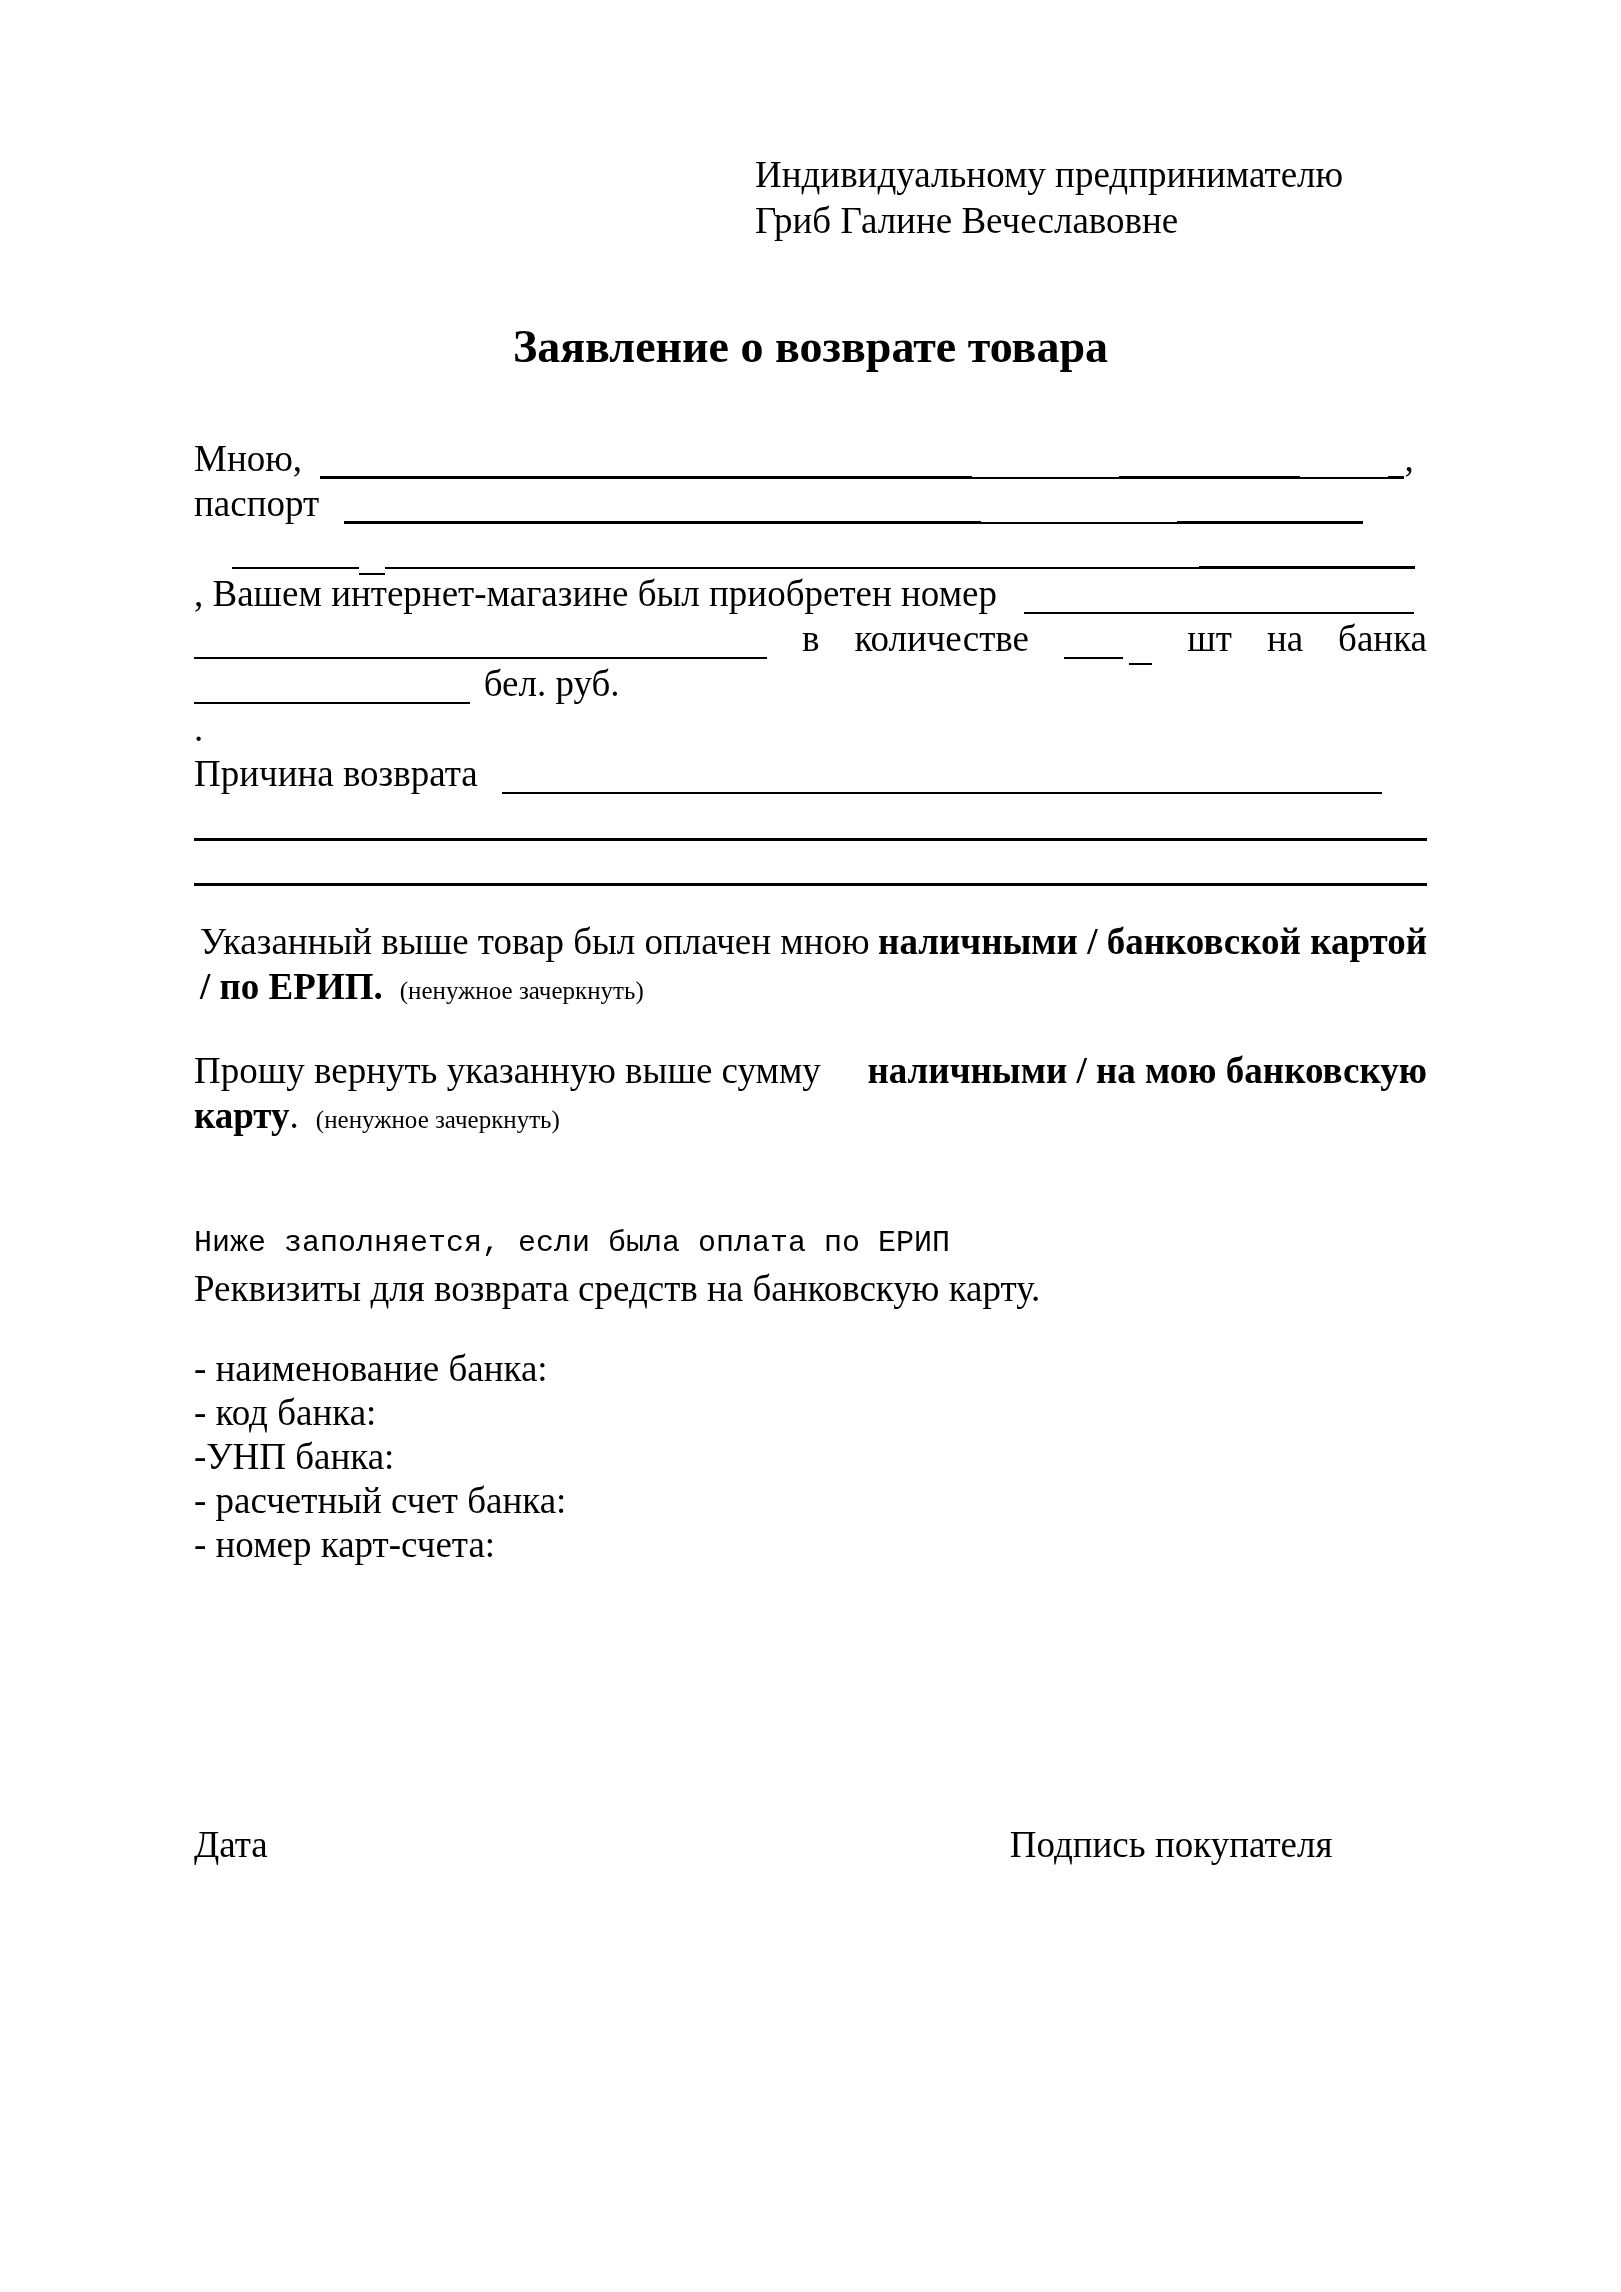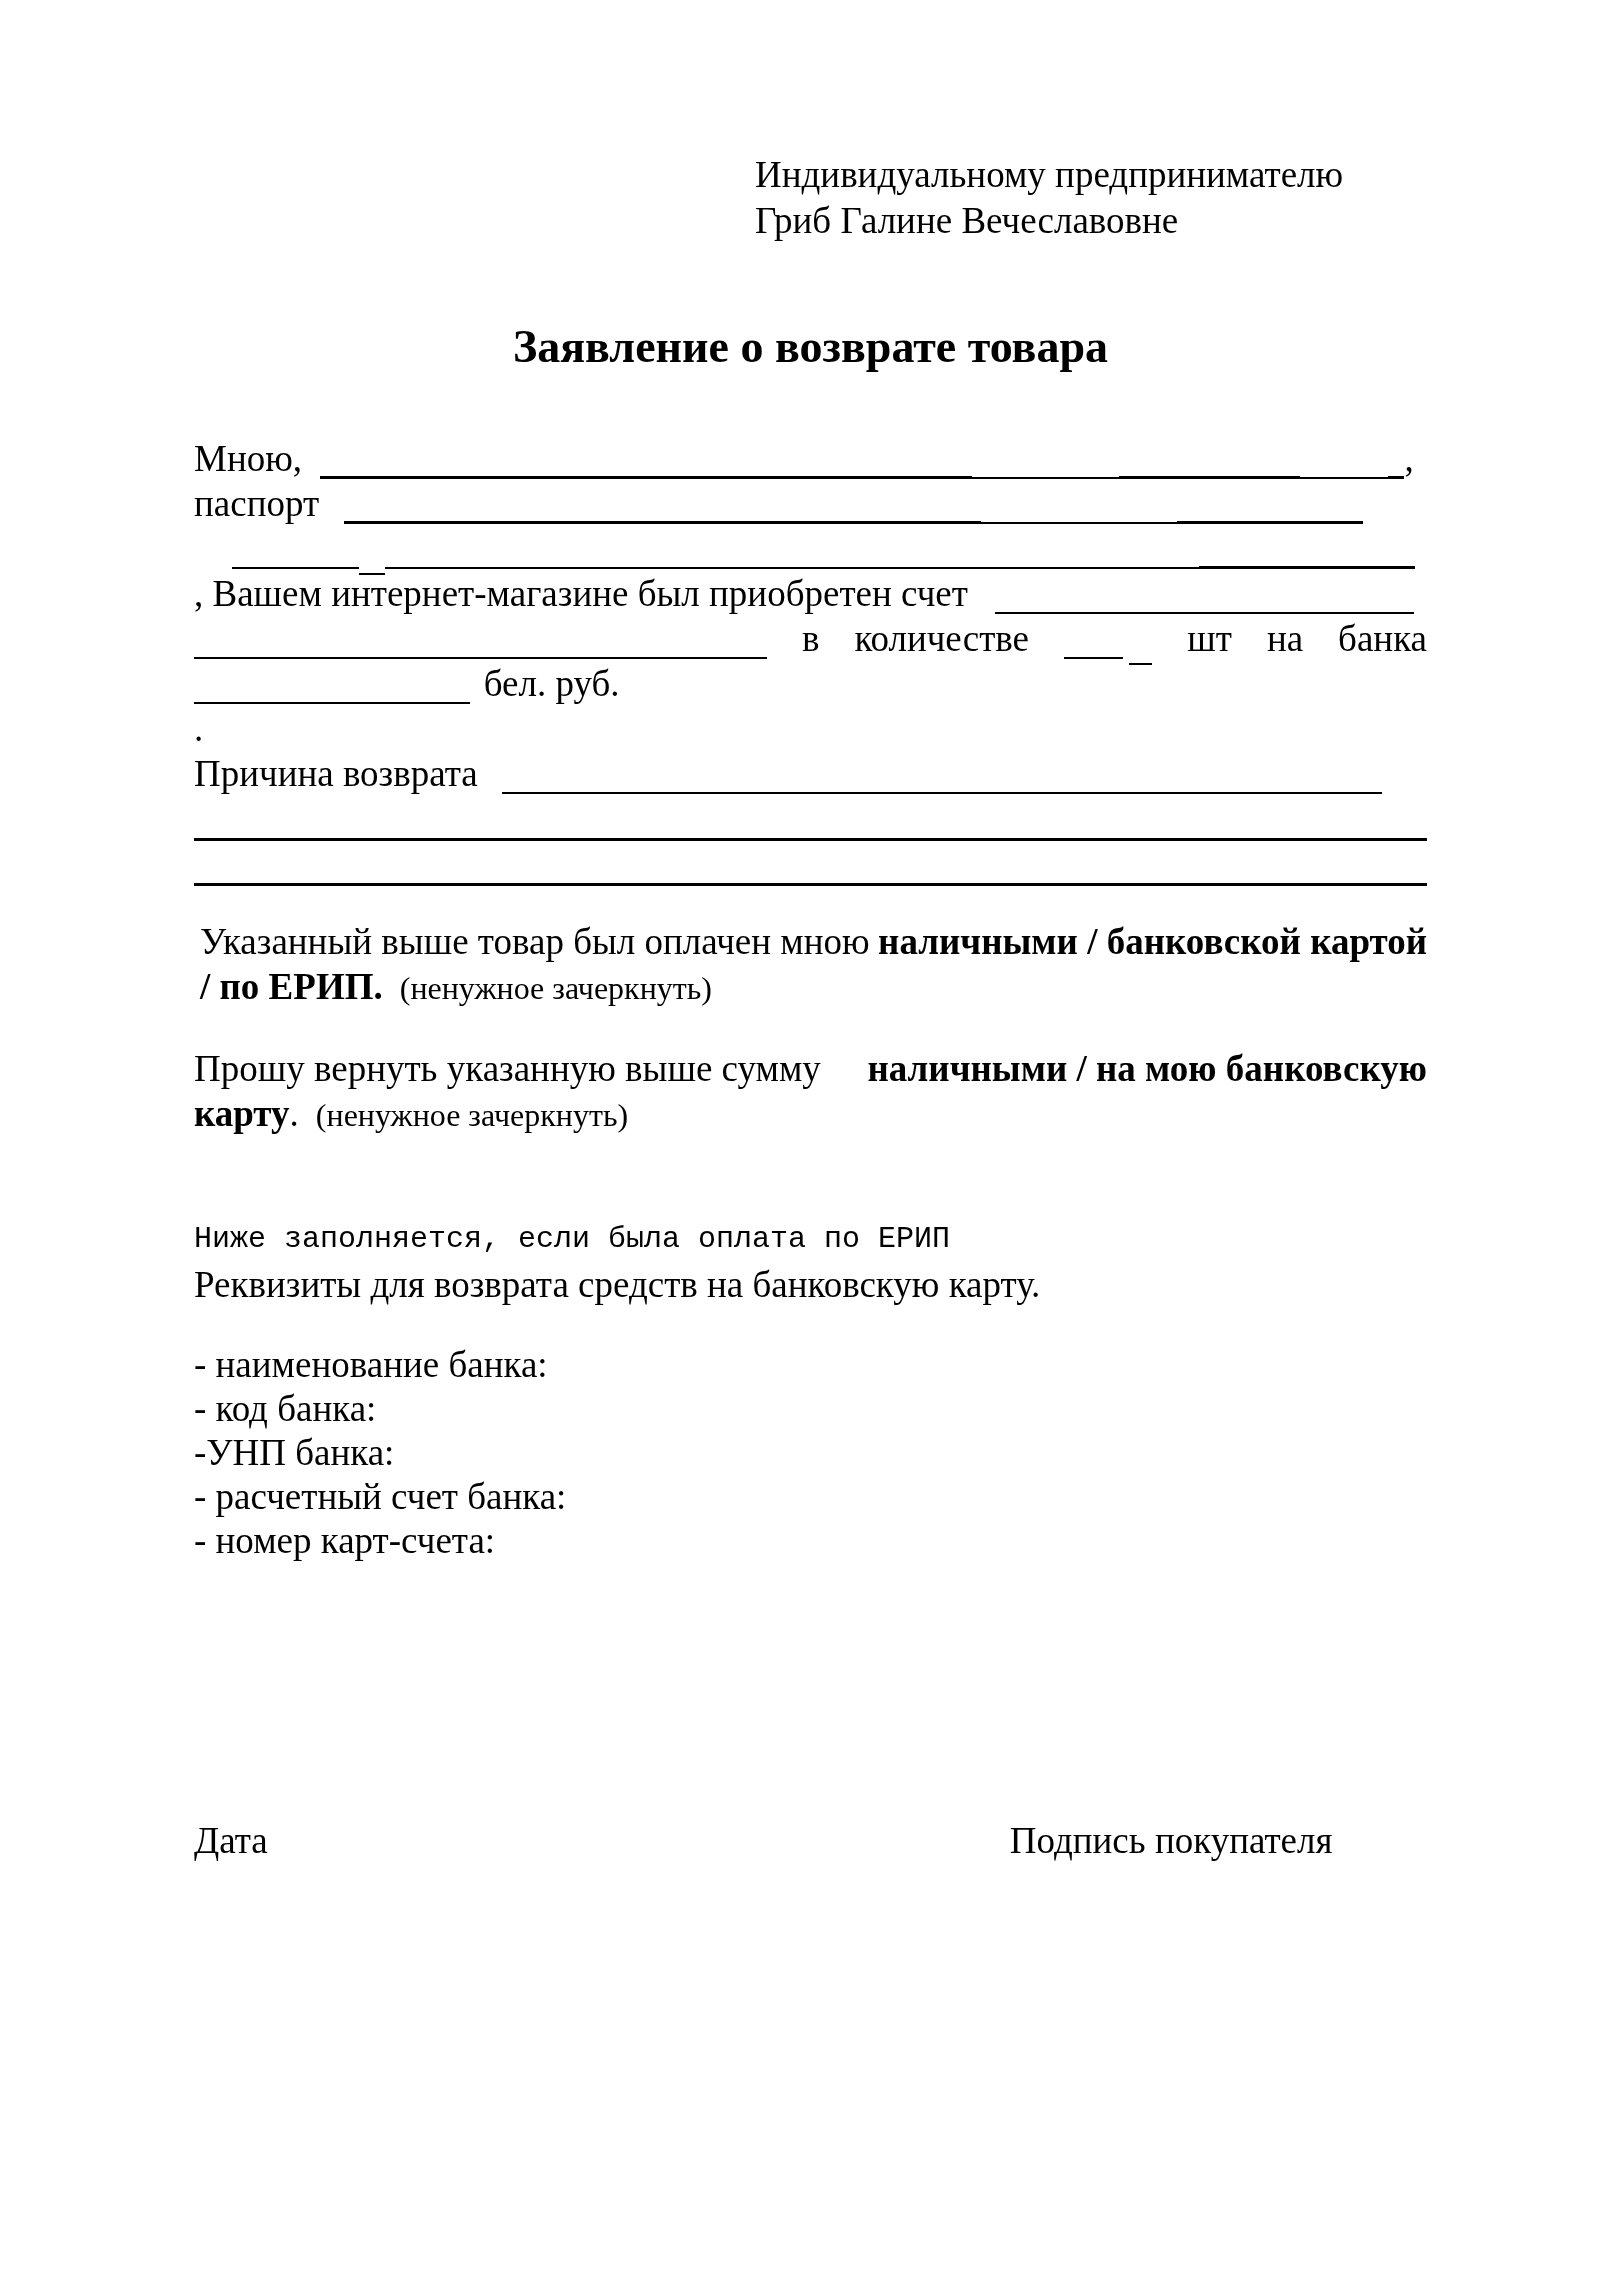--- a/index.html
+++ b/index.html
@@ -18,21 +18,21 @@
   .line{white-space:nowrap;}
   .fline{display:flex;justify-content:space-between;align-items:baseline;}
   .ffill{display:flex;align-items:baseline;}
   .ffill .fill{flex:1;min-width:0;}
   .ul{display:inline-block;height:0;border-bottom:2px solid #000;position:relative;top:7.8px;vertical-align:baseline;}
   .ul.b{border-bottom-width:3.9px;}
   .ul.dip{top:13.7px;}
   .ulgroup{display:inline-block;white-space:nowrap;}
   .fullrule{border-bottom:3.9px solid #000;height:45px;box-sizing:border-box;}
   .bold{font-weight:bold;}
-  .note{font-size:32px;}
+  .note{font-size:25px;}
   .para-paid{margin-top:33px;margin-left:6px;}
   .para-refund{margin-top:35px;}
   .erip-block{margin-top:79px;}
   .erip-note{font-size:30px;font-family:Liberation Mono, monospace;}
   .bank-list{margin-top:36px;line-height:44px;}
   .footer-row{margin-top:255px;display:flex;align-items:baseline;}
   .footer-sign{margin-left:742px;}
 </style>
 </head>
 <body>
@@ -55,21 +55,21 @@
 
       <div class="line">
         <span>паспорт</span><span class="ul b" style="width:637px;margin-left:24.5px;"></span><span class="ul" style="width:196px;"></span><span class="ul b" style="width:186px;"></span>
       </div>
 
       <div class="line">
         <span class="ul" style="width:127px;margin-left:38px;"></span><span class="ul dip" style="width:25.5px;"></span><span class="ul" style="width:814px;"></span><span class="ul b" style="width:216px;"></span>
       </div>
 
       <div class="ffill">
-        <span>, Вашем интернет-магазине был приобретен счет</span>
+        <span>, Вашем интернет-магазине был приобретен номер</span>
         <span class="ul fill" style="margin-left:27.4px;margin-right:12.7px;"></span>
       </div>
 
       <div class="fline">
         <span class="ul" style="width:573px;"></span>
         <span>в</span>
         <span>количестве</span>
         <span class="ulgroup"><span class="ul" style="width:59px;"></span><span class="ul dip" style="width:23.5px;margin-left:5.9px;"></span></span>
         <span>шт</span>
         <span>на</span>

